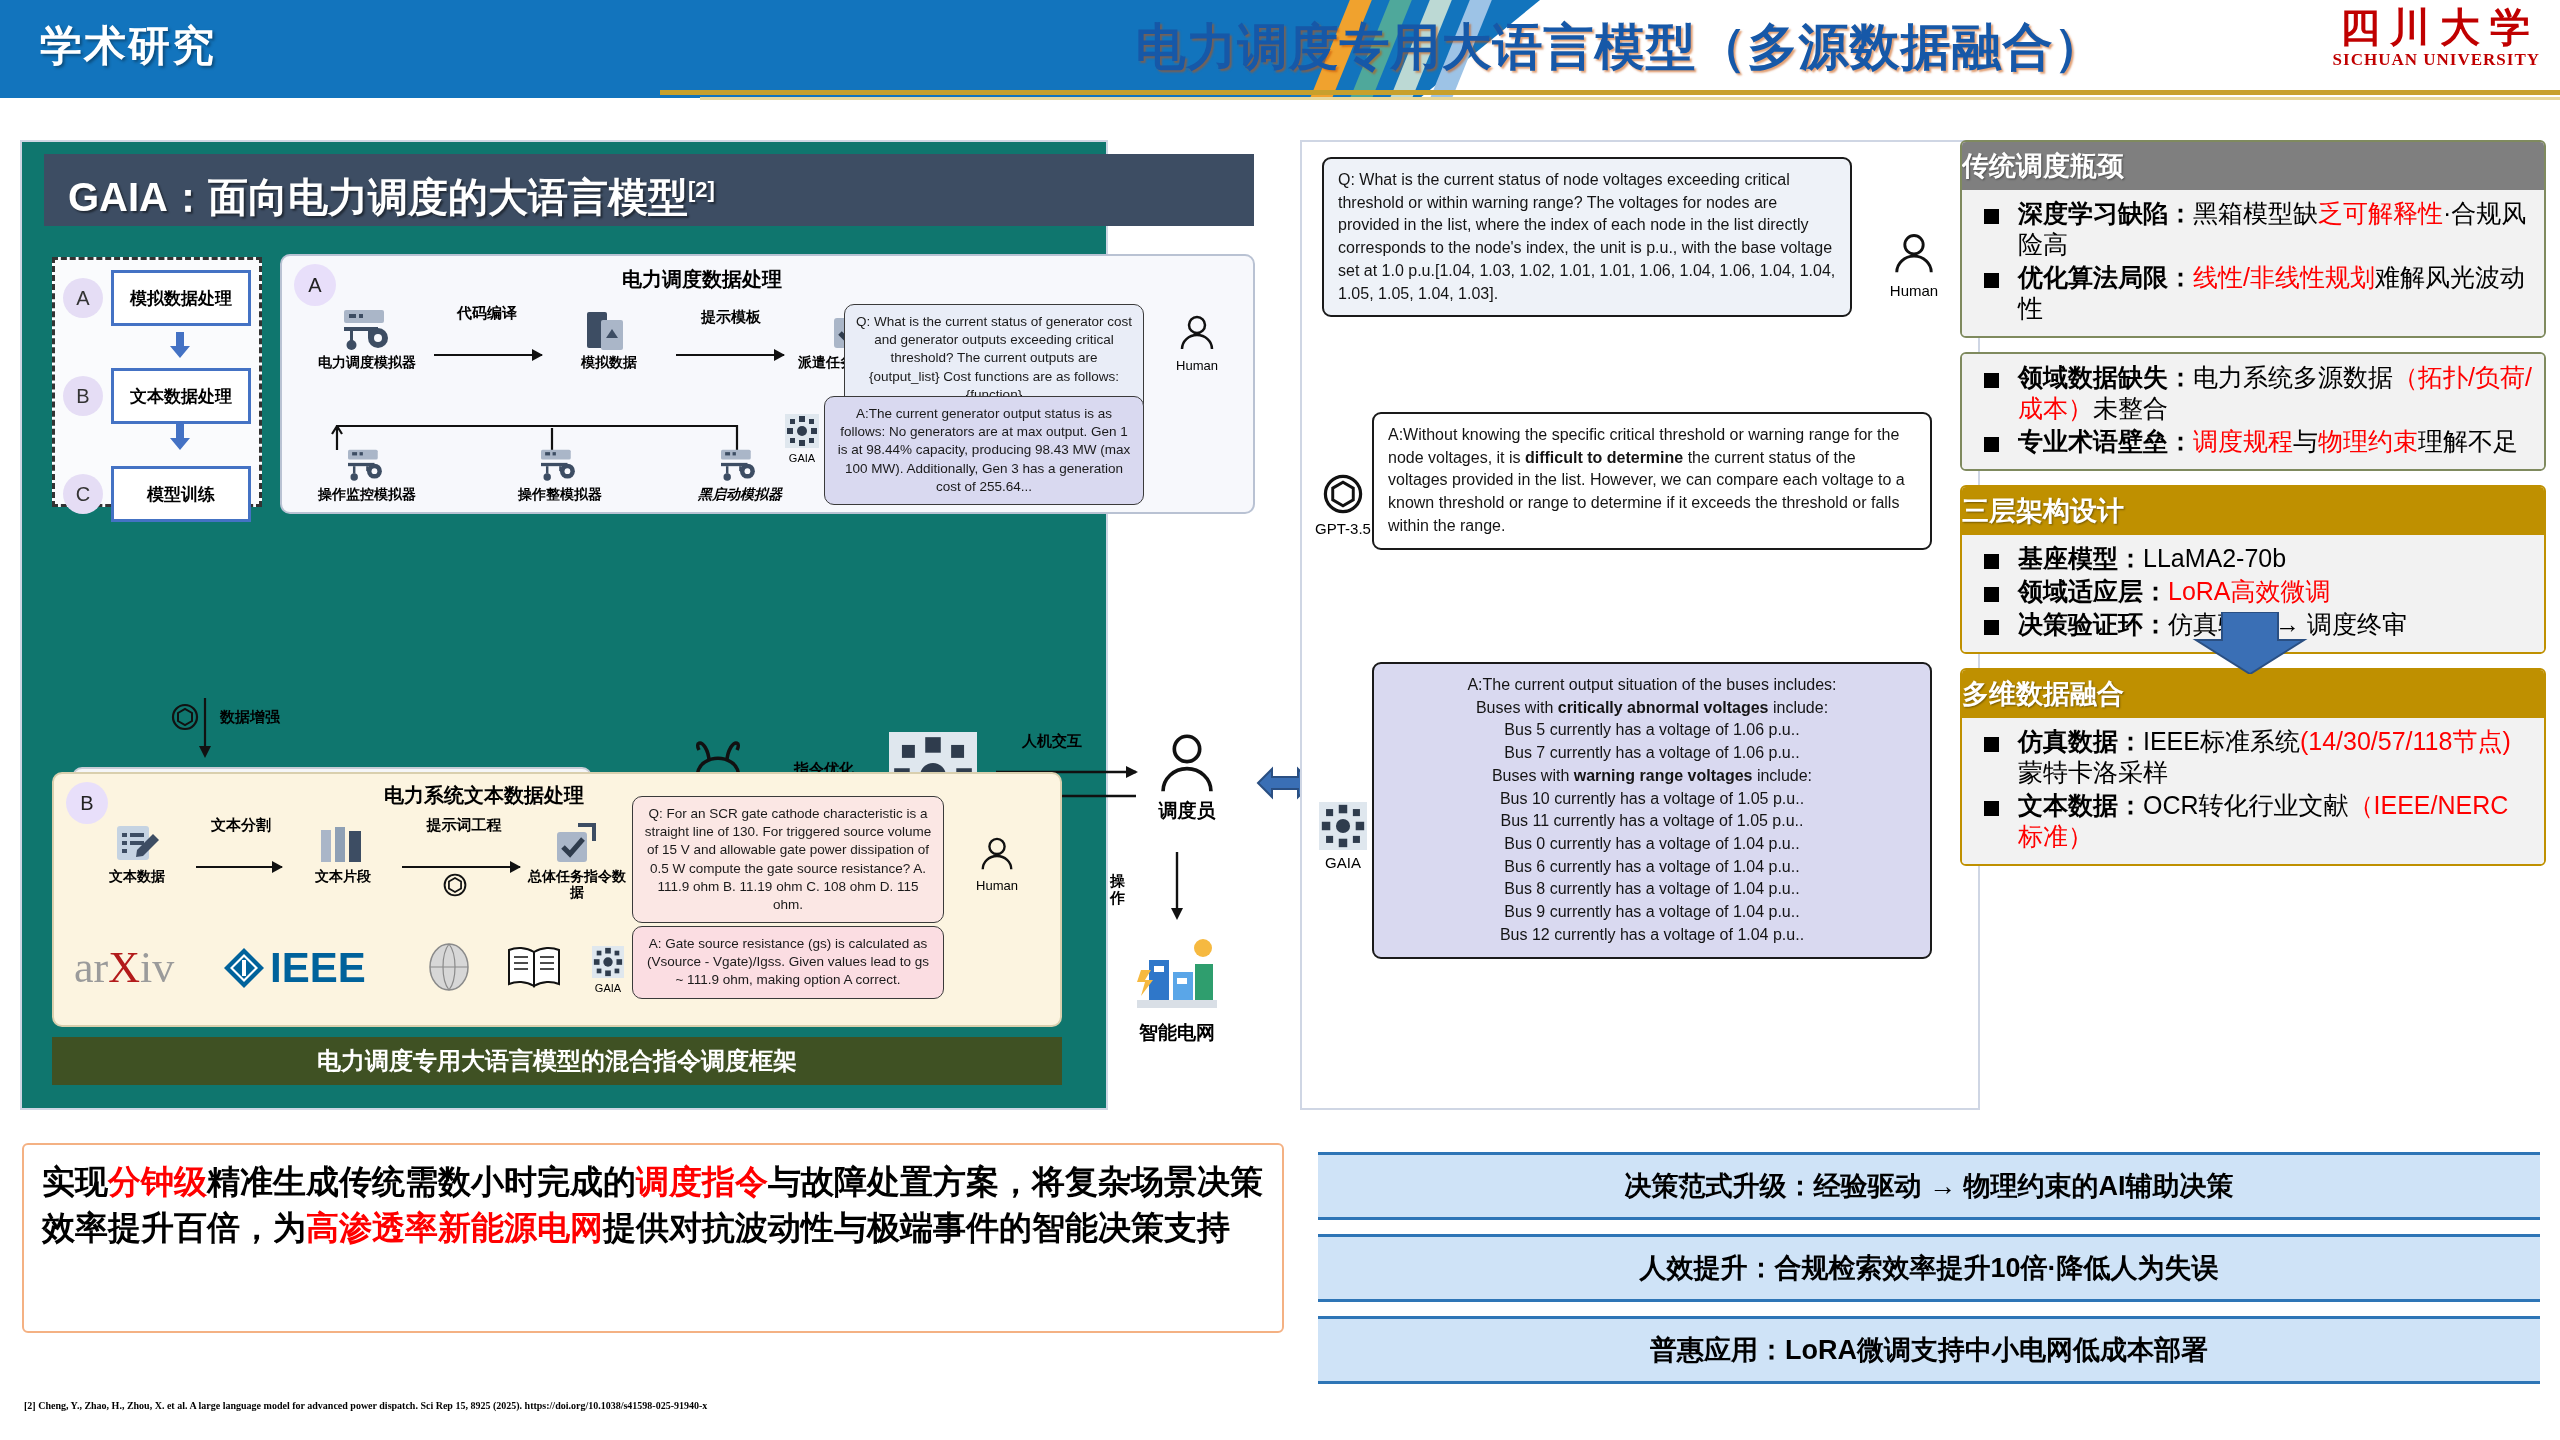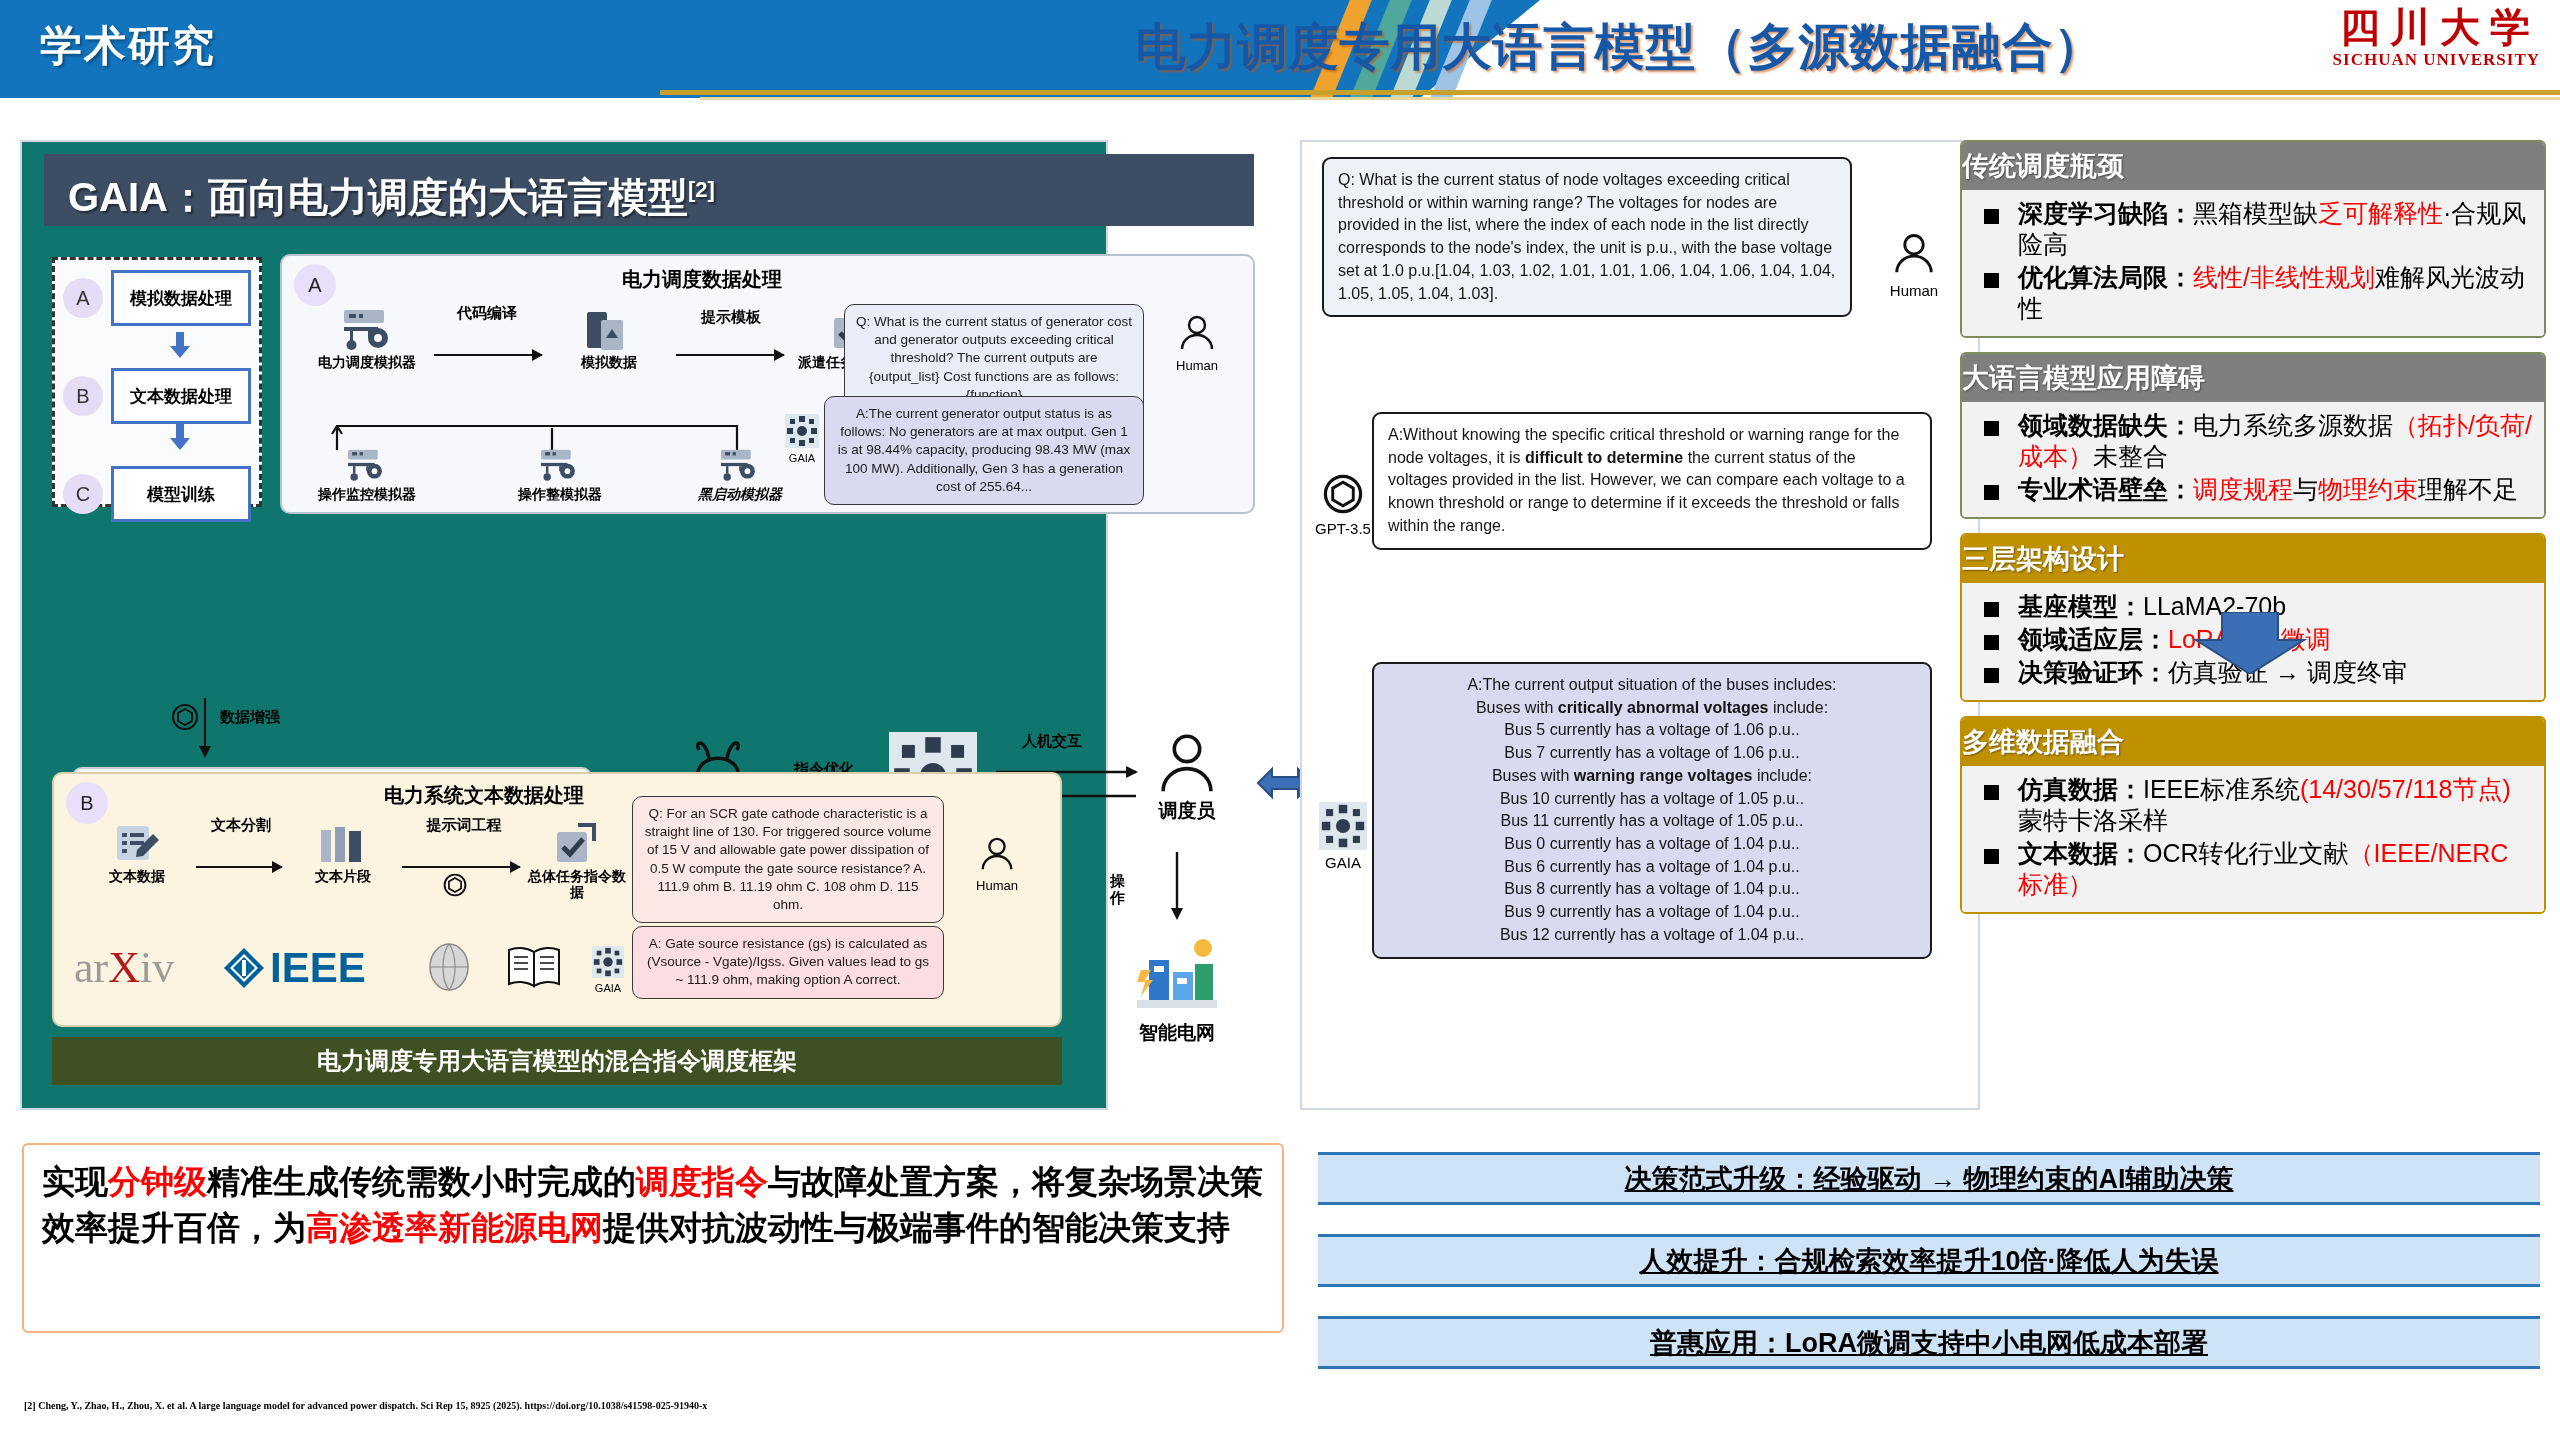--- a/index.html
+++ b/index.html
@@ -153,24 +153,24 @@
   .gold-card { border:2px solid #bf9000; }
 
   
   #conclusion {
     position:absolute; left:22px; top:1143px; width:1262px; height:190px;
     border:2px solid #f4b183; border-radius:6px; background:#ffffff;
     padding:14px 18px;
     font-size:33px; line-height:1.38; font-weight:bold; color:#000;
   }
   .bluebar {
-    position:absolute; left:1318px; width:1222px; height:53px;
+    position:absolute; left:1318px; width:1222px; height:68px;
     background:#cfe3f7; border-top:3px solid #2e75b6; border-bottom:3px solid #2e75b6;
     display:flex; align-items:center; justify-content:center;
-    font-size:27px; font-weight:bold; color:#000;text-decoration:underline;
+    font-size:27px; font-weight:bold; color:#000;
   }
   #bb1 { top:1152px; }
   #bb2 { top:1234px; }
   #bb3 { top:1316px; }
 
   #refline {
     position:absolute; left:24px; top:1400px; width:2400px;
     font-family:"Liberation Serif", serif; font-size:10px; font-weight:bold; color:#000;
   }
   .arrow-h { position:absolute; height:2px; background:#111; }
@@ -600,21 +600,20 @@
 
 <div id="rightcol">
     <div class="rcard gray-card">
       <div class="rcard-head">传统调度瓶颈</div>
       <div class="rcard-body">
         <li><span class="bold">深度学习缺陷：</span><span>黑箱模型缺</span><span class="red">乏可解释性</span><span>·合规风险高</span></li>
         <li><span class="bold">优化算法局限：</span><span class="red">线性/非线性规划</span><span>难解风光波动性</span></li>
       </div>
     </div>
     <div class="rcard gray-card">
-      <div class="rcard-head">大语言模型应用障碍</div>
       <div class="rcard-body">
         <li><span class="bold">领域数据缺失：</span><span>电力系统多源数据</span><span class="red">（拓扑/负荷/成本）</span><span>未整合</span></li>
         <li><span class="bold">专业术语壁垒：</span><span class="red">调度规程</span><span>与</span><span class="red">物理约束</span><span>理解不足</span></li>
       </div>
     </div>
     <div class="rcard gold-card">
       <div class="rcard-head">三层架构设计</div>
       <div class="rcard-body">
         <li><span class="bold">基座模型：</span><span>LLaMA2-70b</span></li>
         <li><span class="bold">领域适应层：</span><span class="red">LoRA高效微调</span></li>

